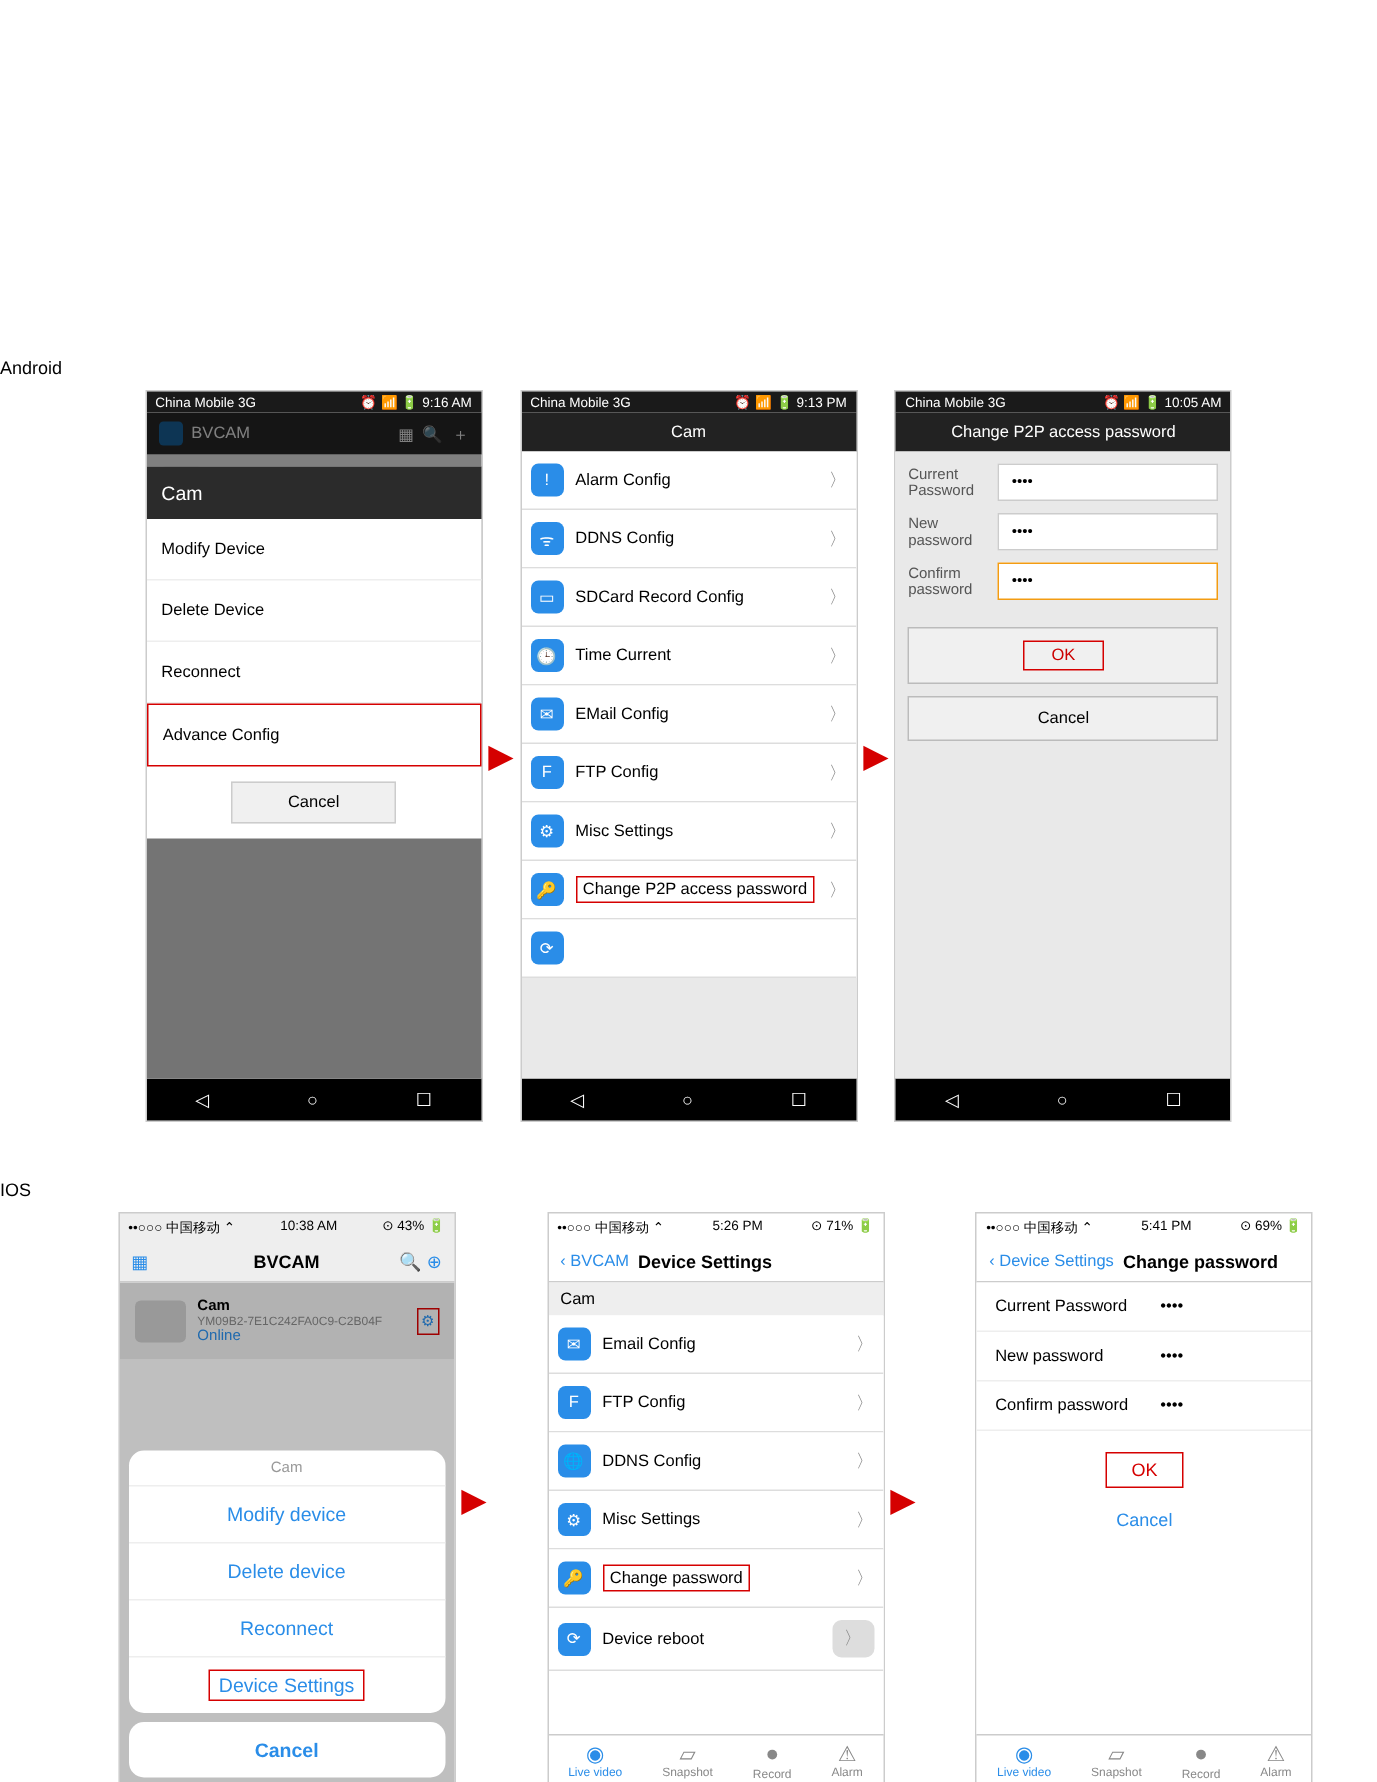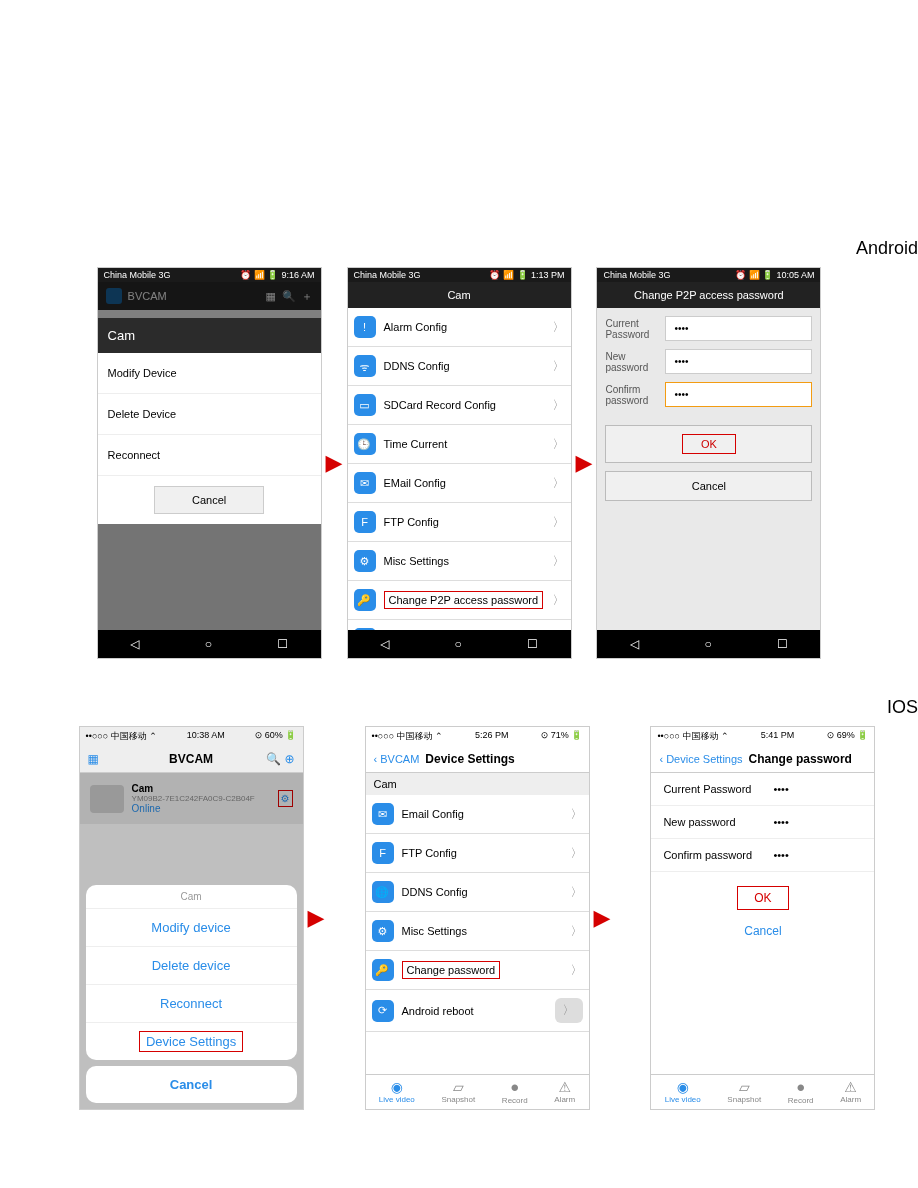--- a/index.html
+++ b/index.html
@@ -1,20 +1,20 @@
 <!DOCTYPE html>
 <html><head>
 <meta charset="utf-8">
 <style>
   * { box-sizing: border-box; margin: 0; padding: 0; }
   body { font-family: -apple-system, Arial, sans-serif; background: #fff; width: 918px; margin: 0 auto; }
-  .section-title { text-align: right; font-size: 18px; margin: 8px 0; }
+  .section-title { text-align: left; font-size: 12px; margin: 8px 0; }
   .row { display: flex; justify-content: center; align-items: center; gap: 4px; }
   .phone { width: 225px; border: 1px solid #ccc; display: flex; flex-direction: column; background: #fff; position:relative;}
-  .and { height: 392px; }
+  .and { height: 488px; }
   .ios { height: 384px; margin-left: 36px; }
   .arrow { color: #d50000; font-size: 22px; }
   
   .a-status { background: #1a1a1a; color: #fff; font-size: 9px; display: flex; justify-content: space-between; padding: 2px 6px; height: 14px;}
   .a-nav { background: #000; color: #fff; display:flex; justify-content:space-around; align-items:center; height:28px; margin-top:auto;}
   .a-nav span { font-size: 12px; }
   .a-header { background:#222; color:#fff; font-size:11px; text-align:center; padding:7px 0;}
   .a-body { flex:1; background:#e9e9e9; position:relative; }
   
   .dim{ position:absolute; inset:0; background:rgba(0,0,0,.5);}
@@ -86,36 +86,37 @@
           <div>Cam</div>
         </div>
         <span class="gear">⚙</span>
       </div>
       <div class="dim"></div>
       <div class="modal">
         <div class="modal-h">Cam</div>
         <div class="modal-item">Modify Device</div>
         <div class="modal-item">Delete Device</div>
         <div class="modal-item">Reconnect</div>
+        <div class="modal-item hl-red">Advance Config</div>
         <div class="btn-cancel">Cancel</div>
       </div>
     </div>
     <div class="a-nav">
       <span>◁</span>
       <span>○</span>
       <span>☐</span>
     </div>
   </div>
 
   <span class="arrow">▶</span>
 
   <div class="phone and">
     <div class="a-status">
         <span>China Mobile 3G</span>
-        <span>⏰ 📶 🔋 1:13 PM</span>
+        <span>⏰ 📶 🔋 9:13 PM</span>
       </div>
     <div class="a-header">Cam</div>
     <div class="a-body" style="overflow:hidden">
       <div class="cfg-row">
           <span class="ic">!</span>
           <span>Alarm Config</span>
           <span class="chev">〉</span>
         </div>
       <div class="cfg-row">
           <span class="ic">ᯤ</span>
@@ -200,21 +201,21 @@
 
 <div style="height:30px"></div>
 
 <div class="section-title">IOS</div>
 <div class="row">
 
   <div class="phone ios" style="background:#eee">
     <div class="i-status">
         <span>••○○○ 中国移动 ⌃</span>
         <span>10:38 AM</span>
-        <span>⊙ 60% 🔋</span>
+        <span>⊙ 43% 🔋</span>
       </div>
     <div class="i-header" style="justify-content:center;position:relative">
       <span style="position:absolute;left:8px;color:#2a8de8">▦</span>
       <span style="font-weight:bold">BVCAM</span>
       <span style="position:absolute;right:8px;color:#2a8de8">🔍 ⊕</span>
     </div>
     <div class="i-body">
       <div class="i-camhead">
         <span style="width:34px;height:28px;background:#ccc;border-radius:4px;"></span>
         <div>
@@ -272,21 +273,21 @@
           <span>Misc Settings</span>
           <span class="chev">〉</span>
         </div>
       <div class="cfg-row">
           <span class="ic">🔑</span>
           <span class="hl-red" style="padding:2px 4px">Change password</span>
           <span class="chev">〉</span>
         </div>
       <div class="cfg-row">
           <span class="ic">⟳</span>
-          <span>Android reboot</span>
+          <span>Device reboot</span>
           <span class="chev" style="background:#ddd;border-radius:6px;padding:4px 8px">〉</span>
         </div>
     </div>
     <div class="i-bottom">
       <div class="tab active"><span class="ti">◉</span><span>Live video</span></div>
       <div class="tab"><span class="ti">▱</span><span>Snapshot</span></div>
       <div class="tab"><span class="ti">⏺</span><span>Record</span></div>
       <div class="tab"><span class="ti">⚠</span><span>Alarm</span></div>
     </div>
   </div>

